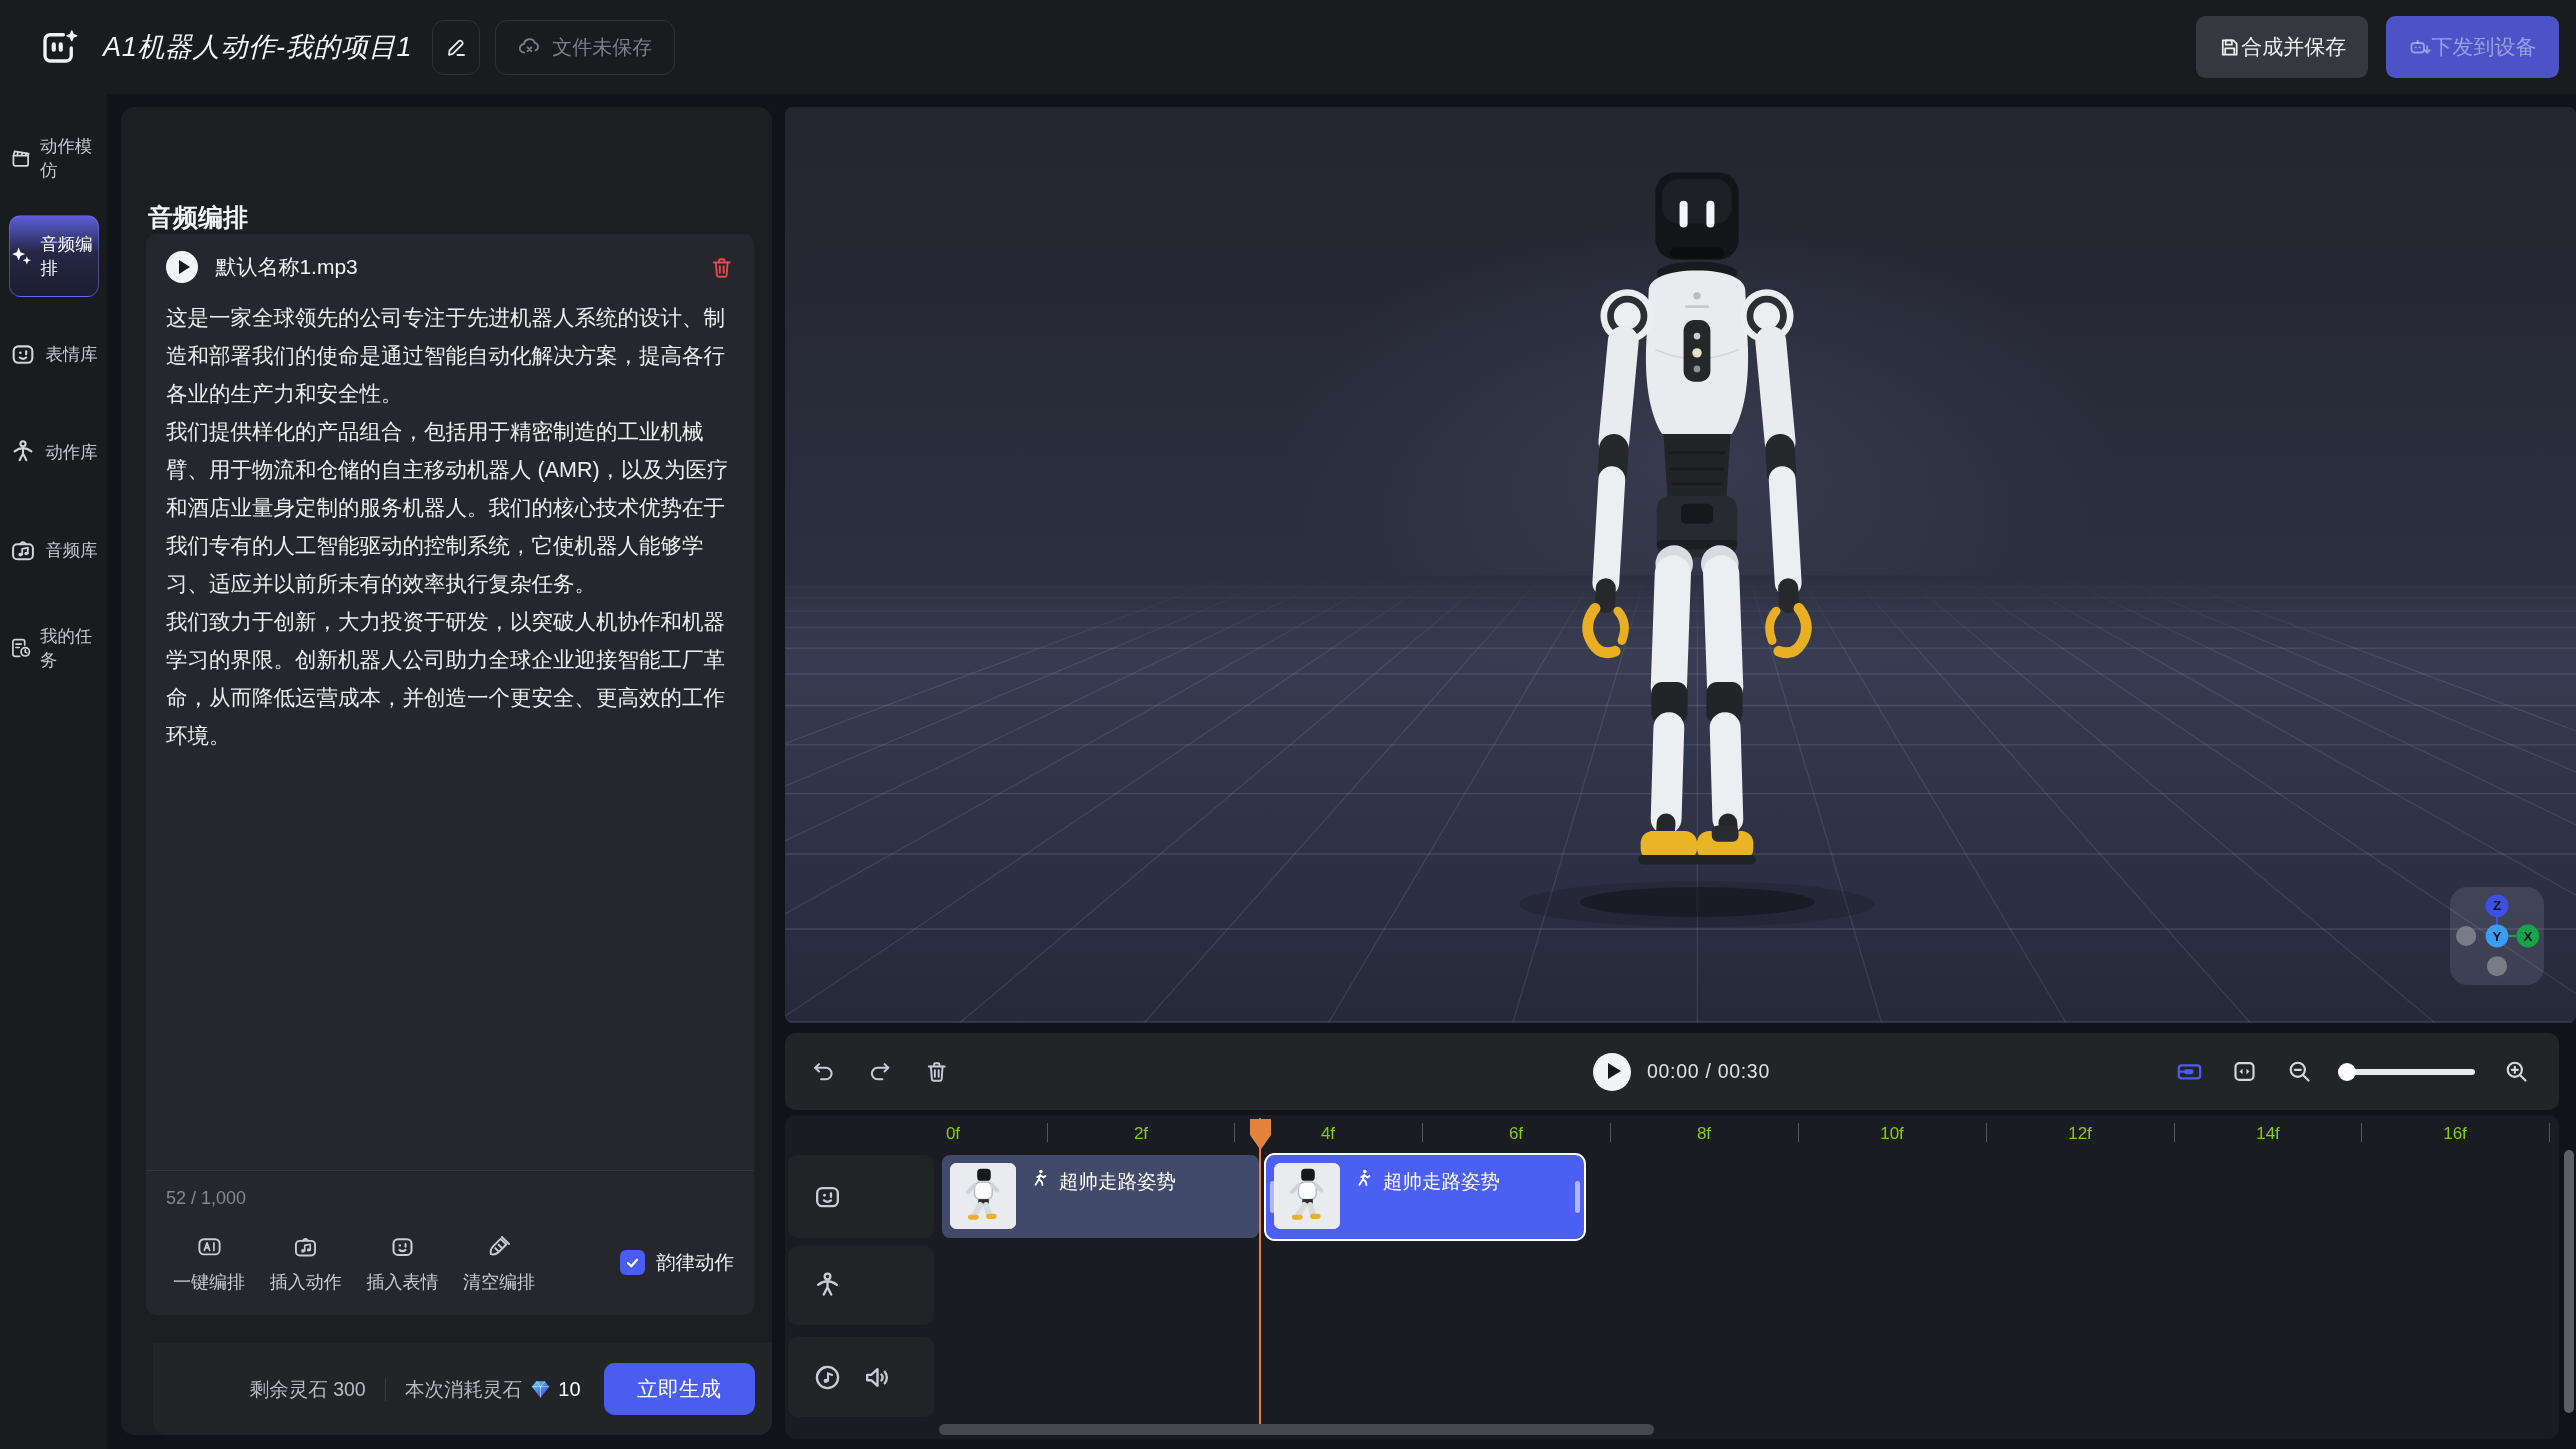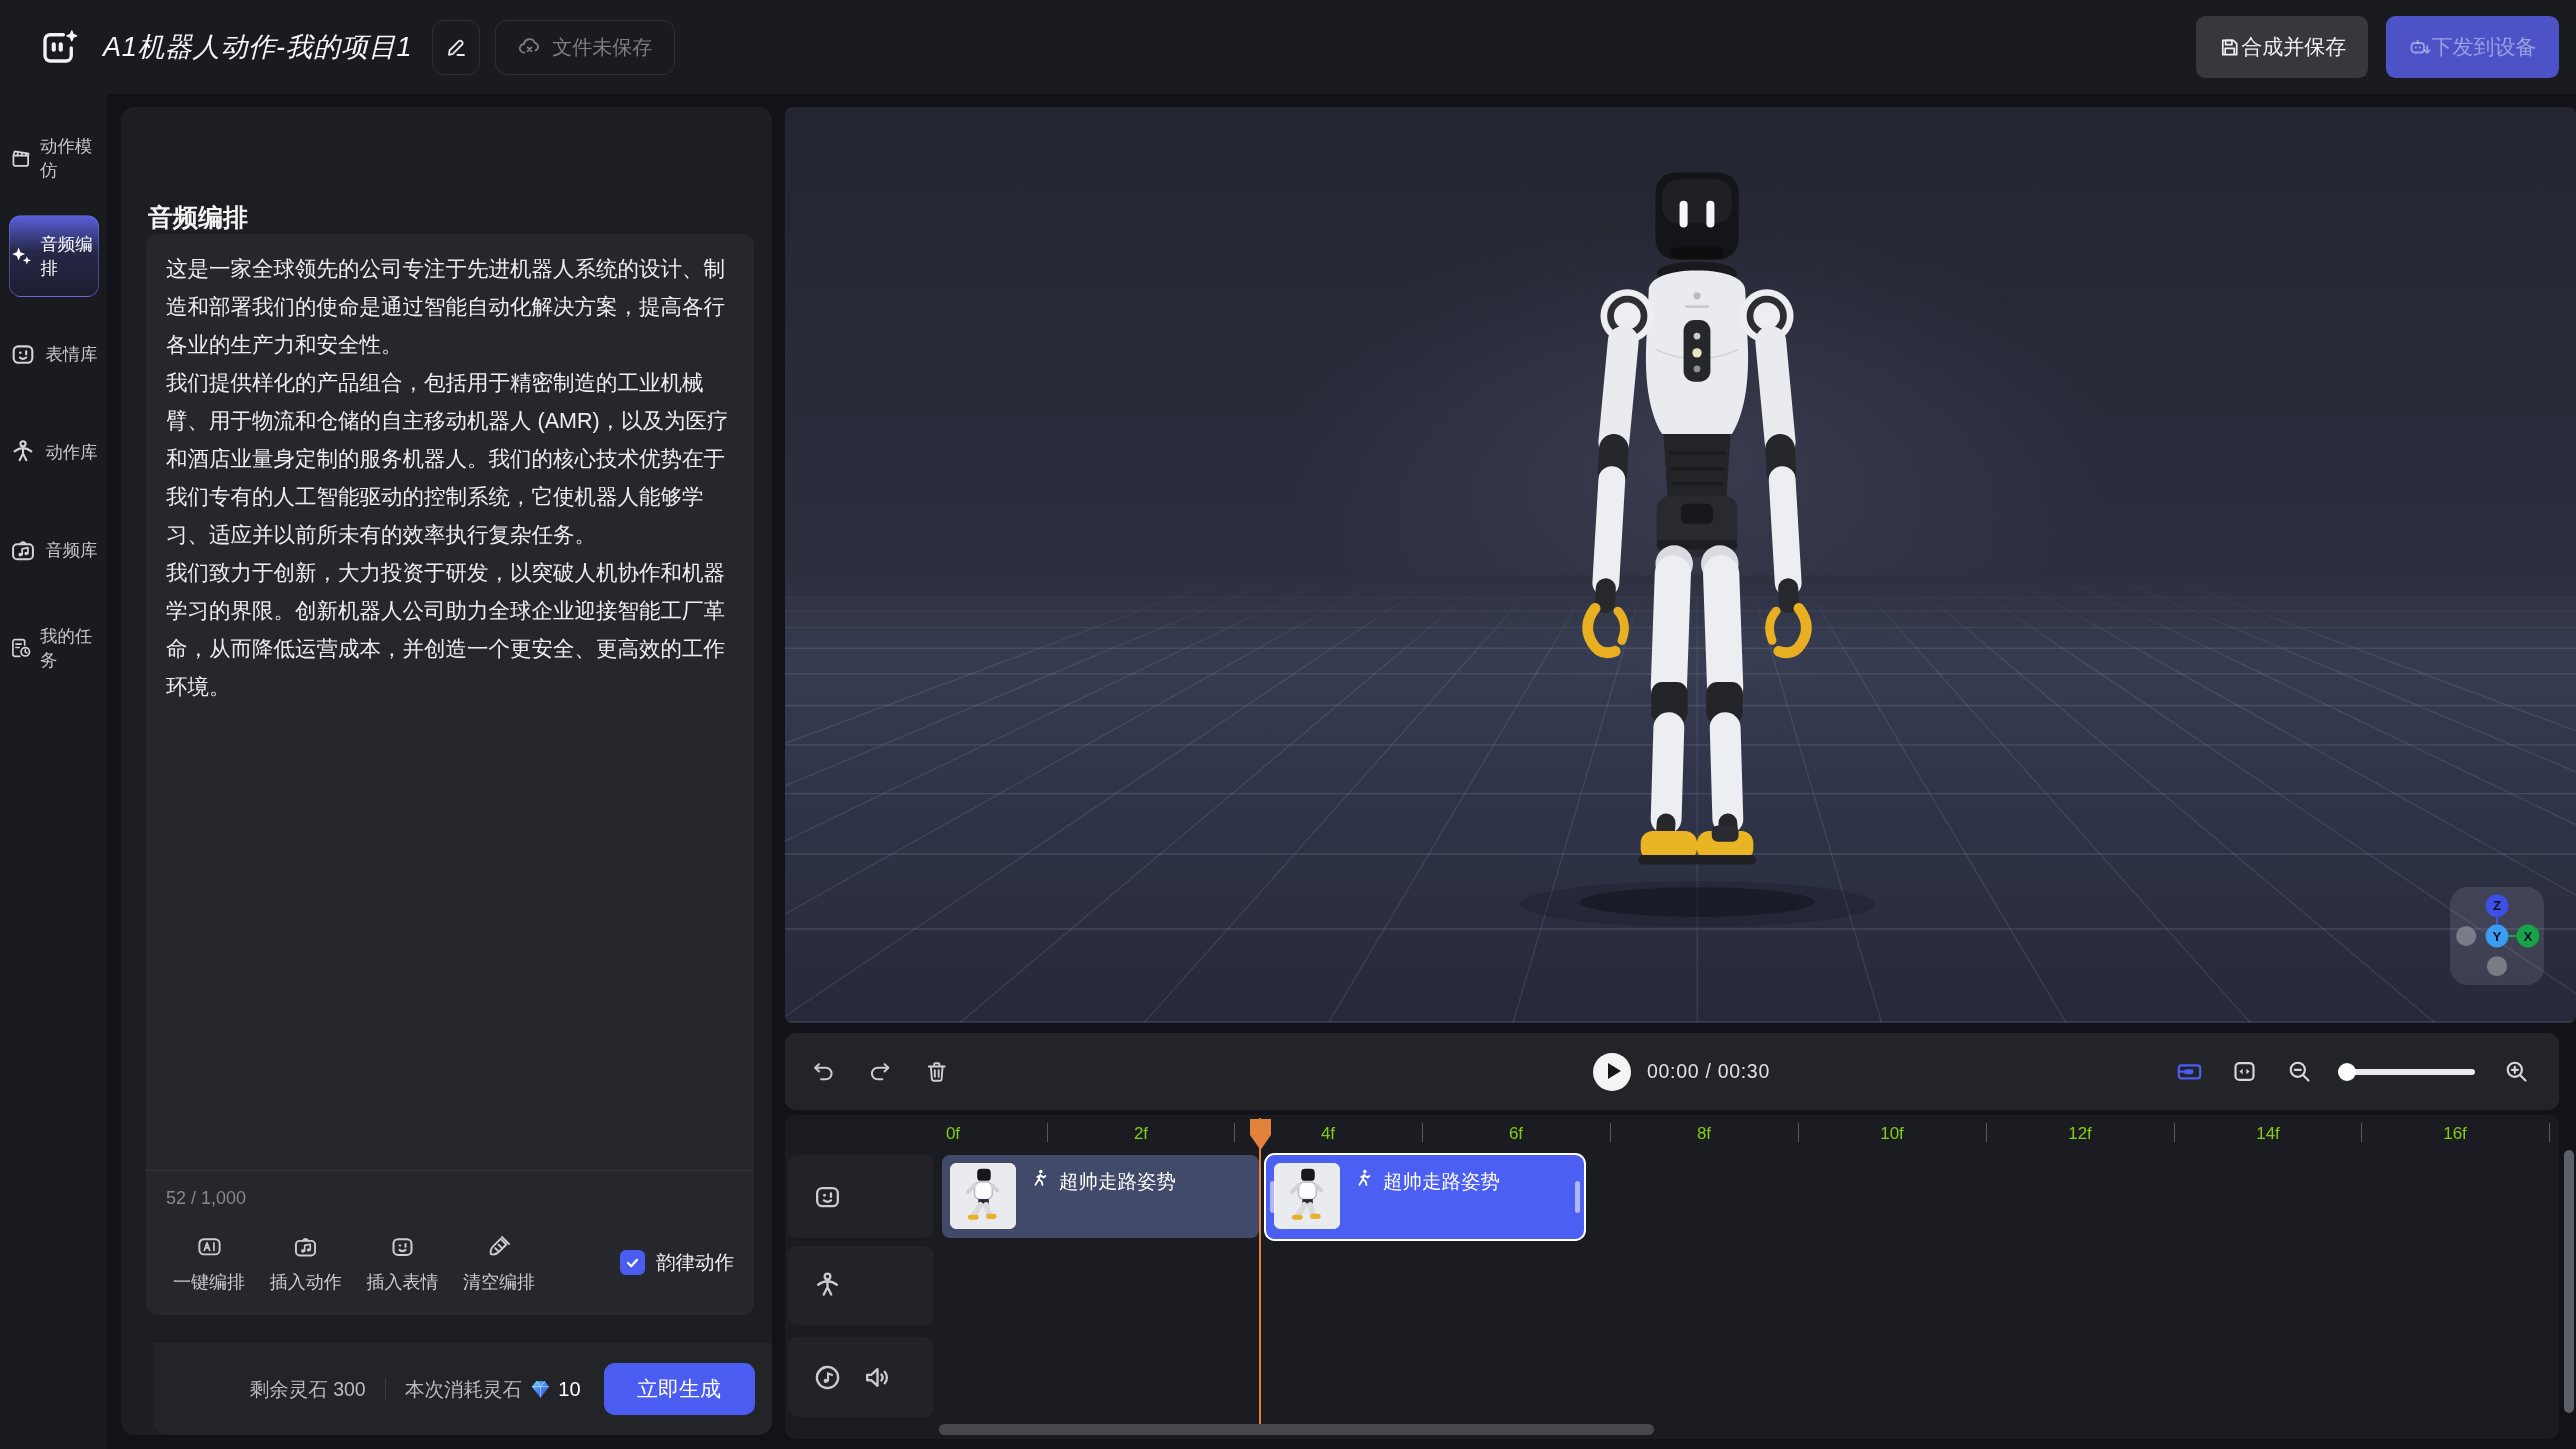--- a/index.html
+++ b/index.html
@@ -386,20 +386,27 @@
     </div>
   </div>
 
   <div class="panel">
     <div class="panel-title">
         <div class="p-title">音频编排</div>
       </div>
     <div class="p-sub">通过音频处理，生成音频素材以及融合动作和表情的音频编排素材</div>
 
     <div class="script-card">
+      <div class="mp3-row">
+        <div class="play-circle"></div>
+        <div class="mp3-name">默认名称1.mp3</div>
+        <svg class="ic mp3-trash" width="25.5" height="25.5" viewBox="0 0 38 38">
+            <use href="#i-trash"></use>
+          </svg>
+      </div>
       <div class="script-text">
         <p>这是一家全球领先的公司专注于先进机器人系统的设计、制造和部署我们的使命是通过智能自动化解决方案，提高各行各业的生产力和安全性。</p>
         <p>我们提供样化的产品组合，包括用于精密制造的工业机械臂、用于物流和仓储的自主移动机器人 (AMR)，以及为医疗和酒店业量身定制的服务机器人。我们的核心技术优势在于我们专有的人工智能驱动的控制系统，它使机器人能够学习、适应并以前所未有的效率执行复杂任务。</p>
         <p>我们致力于创新，大力投资于研发，以突破人机协作和机器学习的界限。创新机器人公司助力全球企业迎接智能工厂革命，从而降低运营成本，并创造一个更安全、更高效的工作环境。</p>
       </div>
       <div class="card-bottom">
         <div class="char-counter">52 / 1,000</div>
         <div class="tools-row">
           <div class="tool">
             <svg class="ic" width="27" height="27" viewBox="0 0 40 40">

